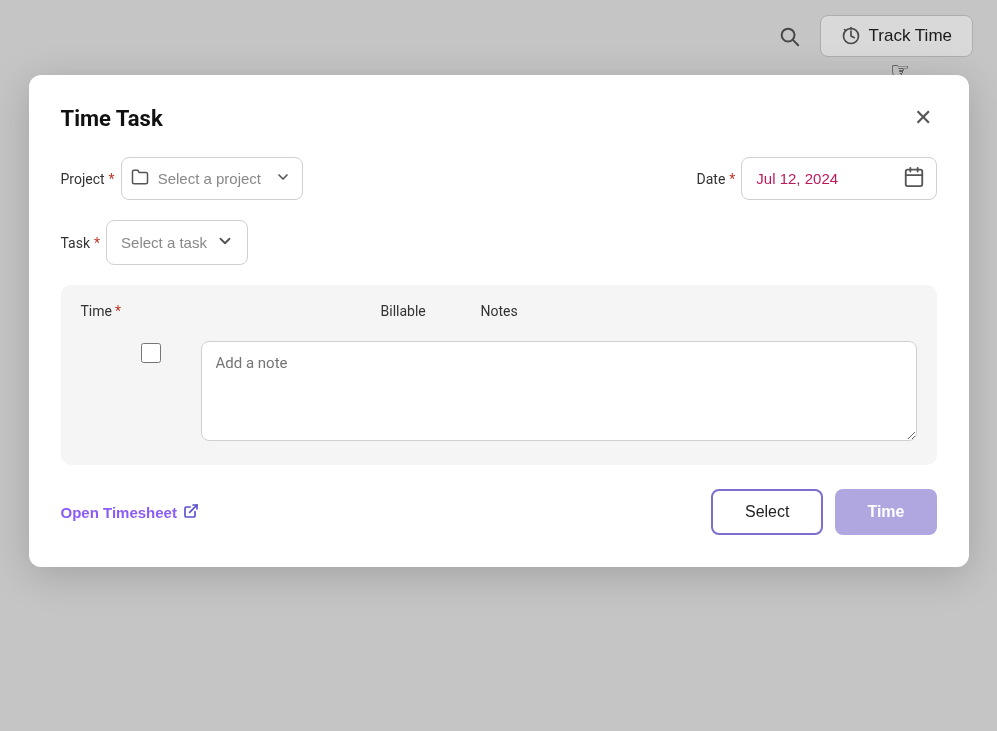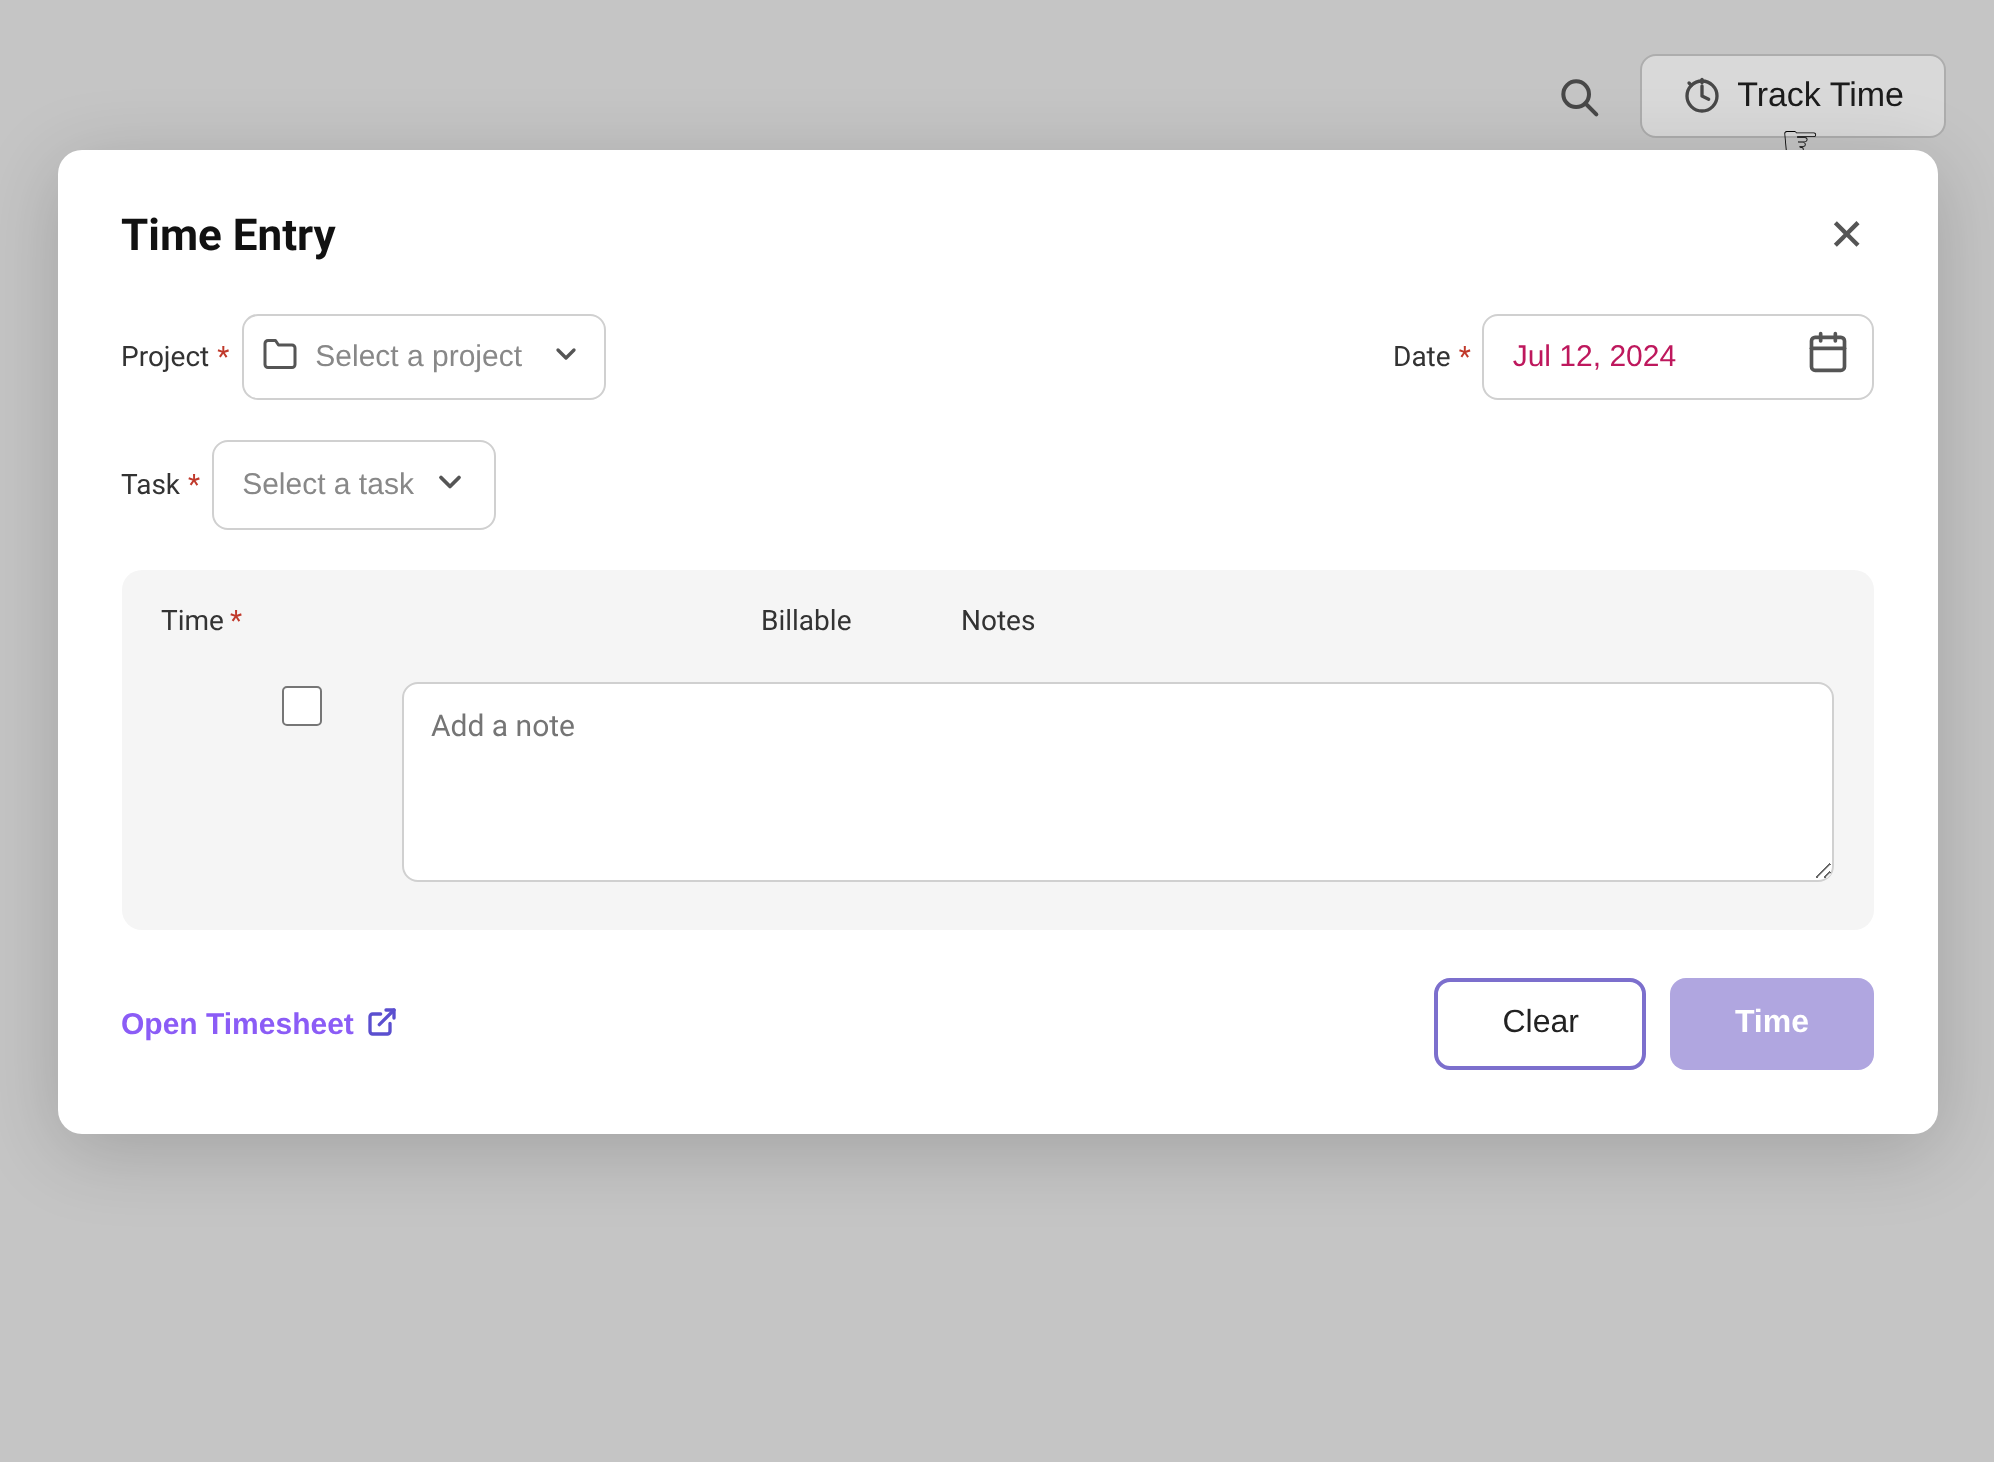--- a/index.html
+++ b/index.html
@@ -9,21 +9,21 @@
       font-family: -apple-system, BlinkMacSystemFont, 'Segoe UI', Roboto, sans-serif;
       width: 997px;
       height: 731px;
       overflow: hidden;
       position: relative;
     }
 
     
     .topbar {
       position: absolute;
-      top: 12px; left: 0; right: 0;
+      top: 0; left: 0; right: 0;
       height: 72px;
       background: transparent;
       display: flex;
       align-items: center;
       justify-content: flex-end;
       padding: 0 24px;
       gap: 12px;
     }
 
     .search-icon-btn {
@@ -390,21 +390,21 @@
     <span>Track Time</span>
   </button>
 </div>
 
 <div class="cursor-overlay">☞</div>
 
 <div class="modal-backdrop"></div>
 
 <div class="modal">
   <div class="modal-header">
-    <span class="modal-title">Time Entry</span>
+    <span class="modal-title">Time Task</span>
     <button class="close-btn">
       <span>✕</span>
     </button>
   </div>
 
   <div class="form-row">
     <div class="form-group project">
       <label class="form-label">
         <span>Project</span>
         <span class="required-star">*</span>
@@ -500,20 +500,20 @@
       <span class="external-icon">
         <svg width="16" height="16" viewBox="0 0 24 24" fill="none" stroke="#5b4fcf" stroke-width="2.5" stroke-linecap="round" stroke-linejoin="round">
           <path d="M18 13v6a2 2 0 0 1-2 2H5a2 2 0 0 1-2-2V8a2 2 0 0 1 2-2h6"></path>
           <polyline points="15 3 21 3 21 9"></polyline>
           <line x1="10" y1="14" x2="21" y2="3"></line>
         </svg>
       </span>
     </button>
     <div class="footer-buttons">
       <button class="clear-btn">
-        <span>Clear</span>
+        <span>Select</span>
       </button>
       <button class="save-btn">
         <span>Time</span>
       </button>
     </div>
   </div>
 </div>
 
 </body></html>

